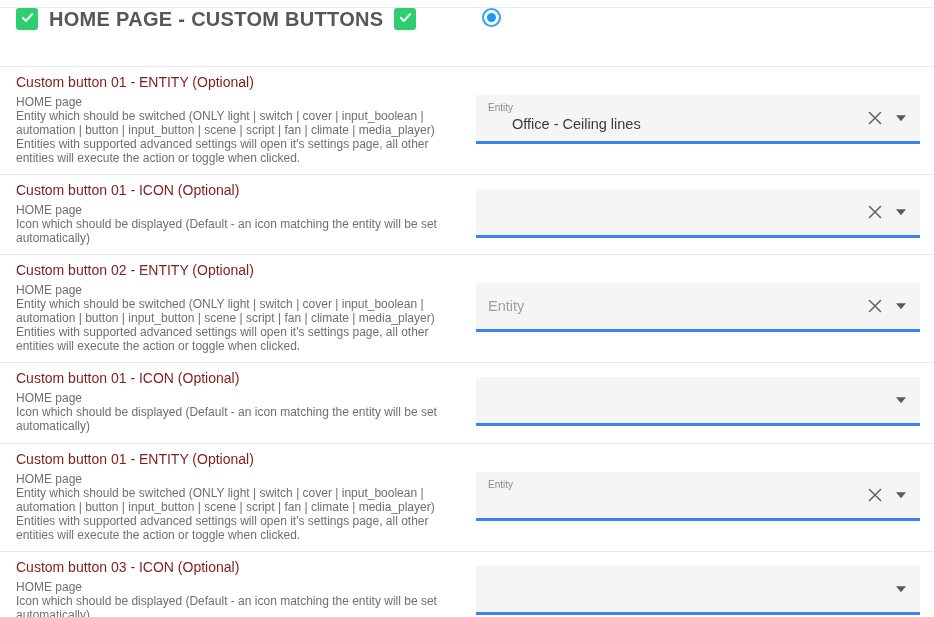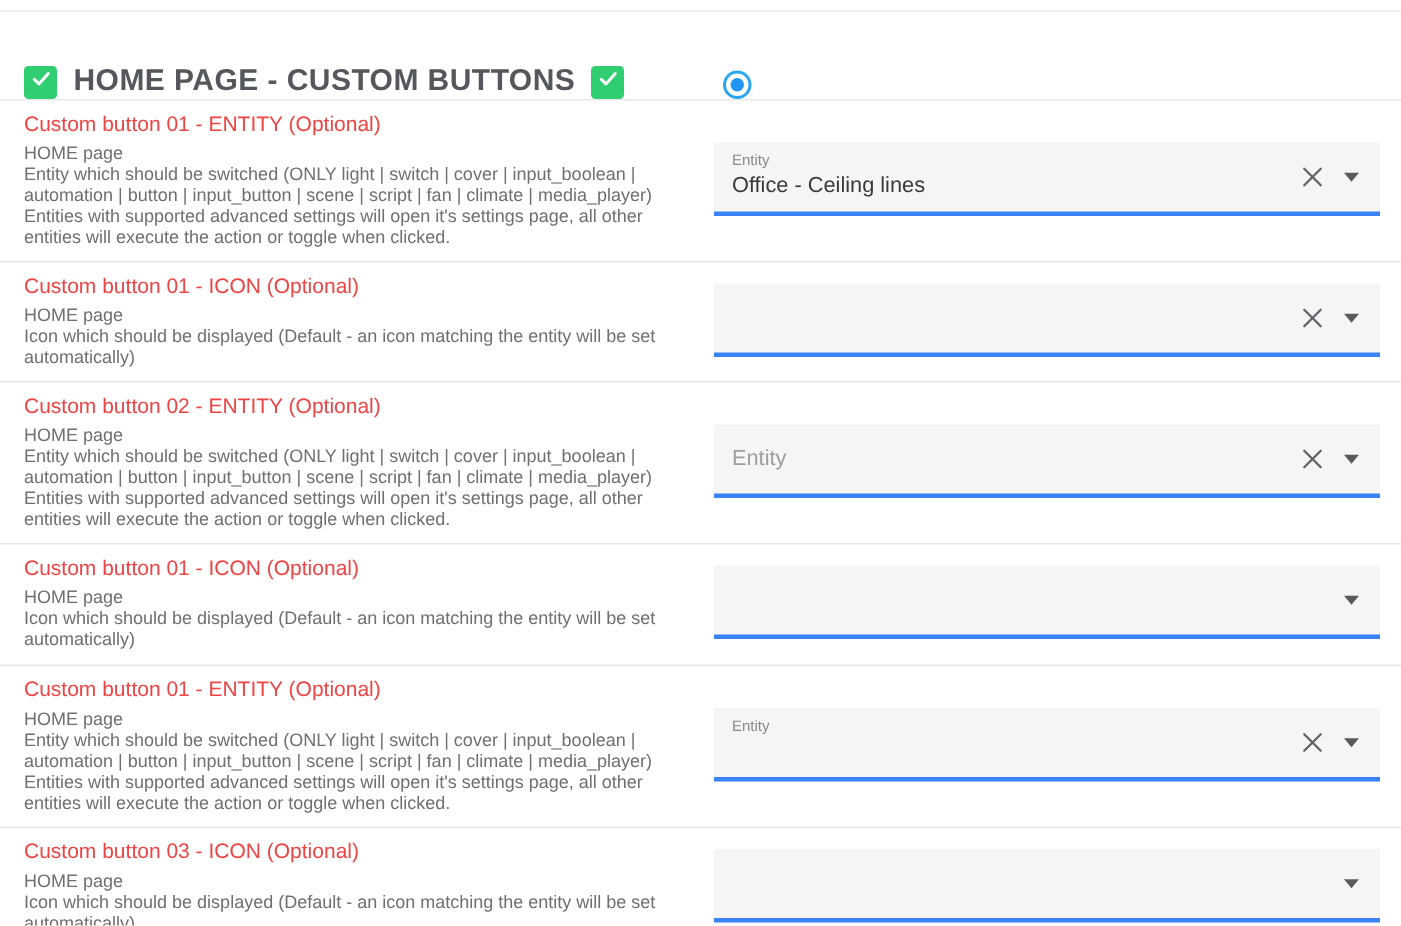--- a/index.html
+++ b/index.html
@@ -1,37 +1,37 @@
 <!DOCTYPE html>
 <html><head>
 <meta charset="utf-8">
 <style>
   * { margin: 0; padding: 0; box-sizing: border-box; }
   html, body { width: 934px; height: 617px; overflow: hidden; background: #ffffff; }
   body { font-family: "Liberation Sans", "DejaVu Sans", sans-serif; color: #202020; }
 
   .top-strip { height: 8px; border-bottom: 1px solid #ececec; }
 
-  .header { height: 59px; display: flex; align-items: flex-end; padding: 0 16px; border-bottom: 1px solid #e7e7e7; }
+  .header { height: 59px; display: flex; align-items: flex-start; padding: 0 16px; border-bottom: 1px solid #e7e7e7; }
   .checkbox { width: 22px; height: 22px; border-radius: 3px; background: #2ece71; display: flex; align-items: center; justify-content: center; flex-shrink: 0; cursor: pointer; }
   .checkbox svg { width: 15px; height: 15px; }
   .page-title { font-size: 20px; font-weight: bold; color: #54585c; letter-spacing: 0.3px; margin: 0 11px; white-space: nowrap; }
   .radio { width: 19px; height: 19px; border-radius: 50%; border: 2px solid #2aa7f0; margin-left: 66px; display: flex; align-items: center; justify-content: center; flex-shrink: 0; cursor: pointer; background: #fff; }
   .radio .dot { width: 9px; height: 9px; border-radius: 50%; background: #2196f3; }
 
   .row { display: flex; align-items: center; padding: 7px 14px 9px 16px; border-bottom: 1px solid #e7e7e7; }
   .row-left { width: 446px; flex-shrink: 0; }
-  .row-title { font-size: 14px; color: #ef4444; margin-bottom: 5px; }
+  .row-title { font-size: 14px; color: #7f1d1d; margin-bottom: 5px; }
   .row-desc { font-size: 12px; color: #6f6f6f; line-height: 1.17; }
   .row-right { flex: 1; margin-left: 14px; }
 
   .field { position: relative; height: 49px; background: #f5f5f5; border-bottom: 3px solid #3b82f6; cursor: pointer; }
   .field-text { padding: 7px 70px 0 12px; }
   .field-label { font-size: 10px; color: #8a8a8a; margin-bottom: 3px; min-height: 11px; }
-  .field-value { font-size: 14.5px; color: #3a3a3a; }
+  .field-value { font-size: 14.5px; color: #3a3a3a; margin-left: 24px; }
   .field-placeholder { position: absolute; left: 12px; top: 0; height: 100%; display: flex; align-items: center; font-size: 14.5px; color: #9e9e9e; }
 
   .clear-btn { position: absolute; right: 36px; top: 50%; transform: translateY(-50%); width: 18px; height: 18px; cursor: pointer; }
   .clear-btn svg { width: 18px; height: 18px; display: block; }
   .caret { position: absolute; right: 14px; top: 50%; transform: translateY(-46%); width: 0; height: 0; border-left: 5.5px solid transparent; border-right: 5.5px solid transparent; border-top: 6px solid #5a5a5a; cursor: pointer; }
 </style>
 </head>
 <body>
 
 <div class="top-strip"></div>

